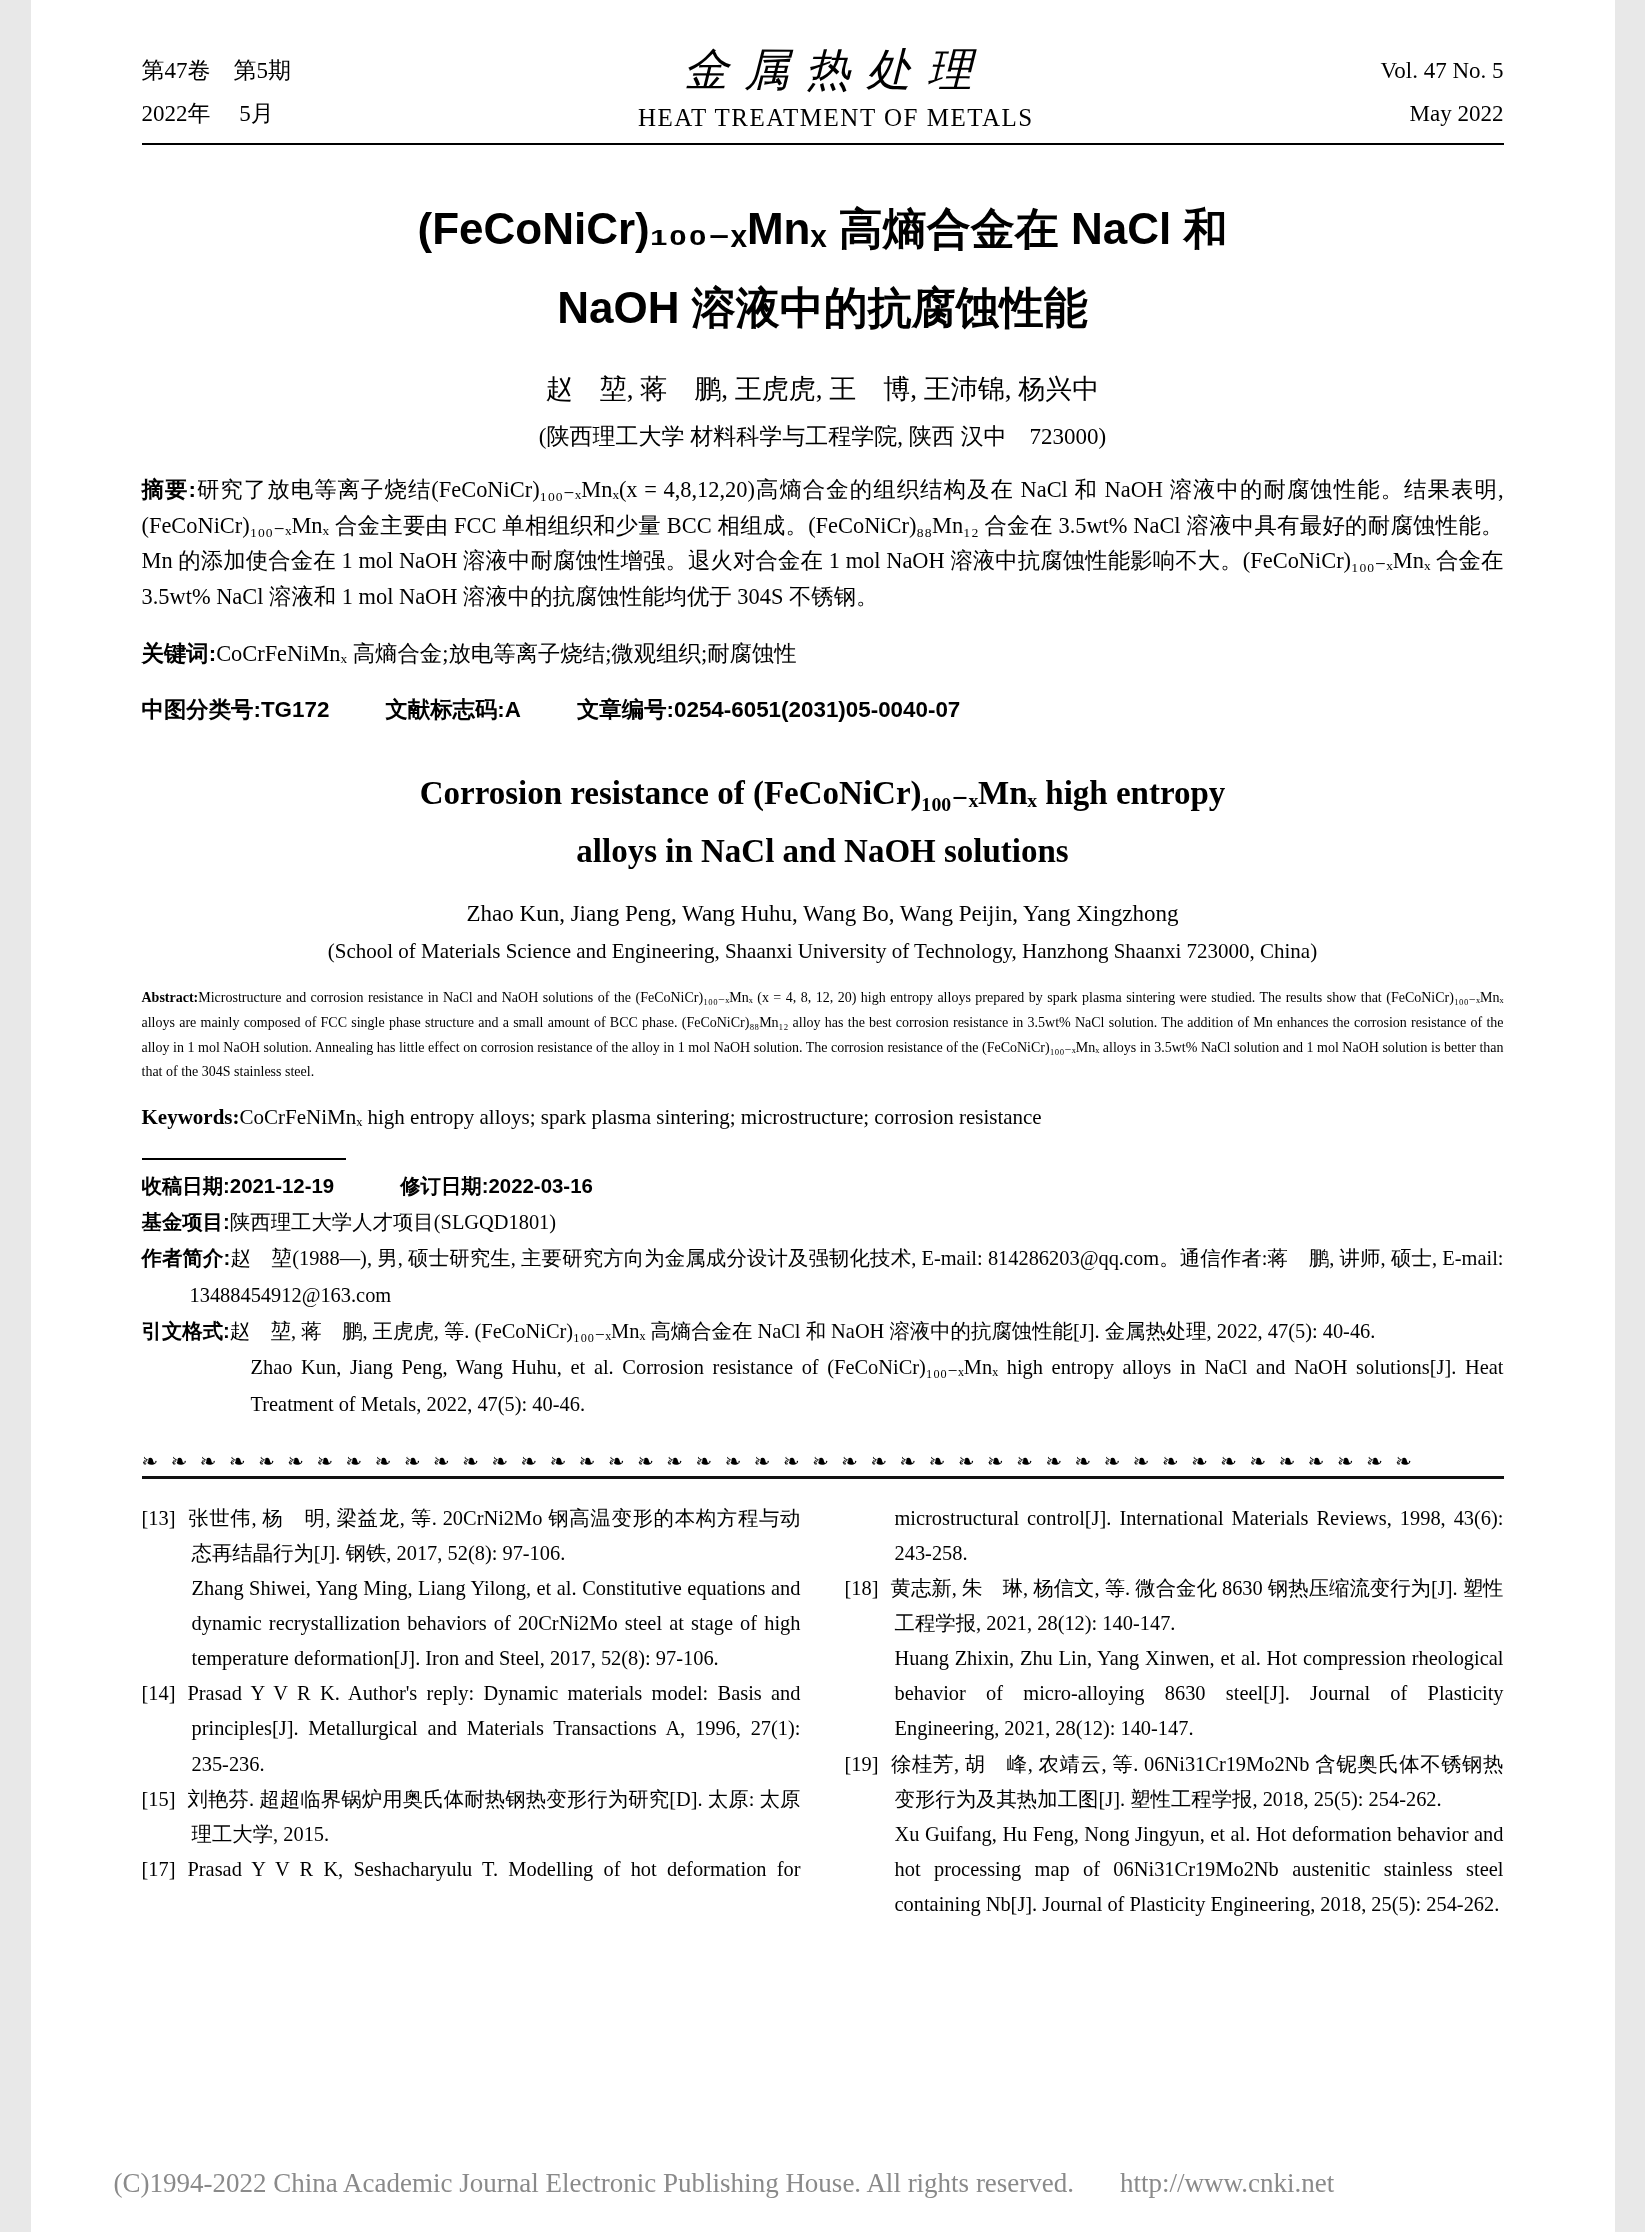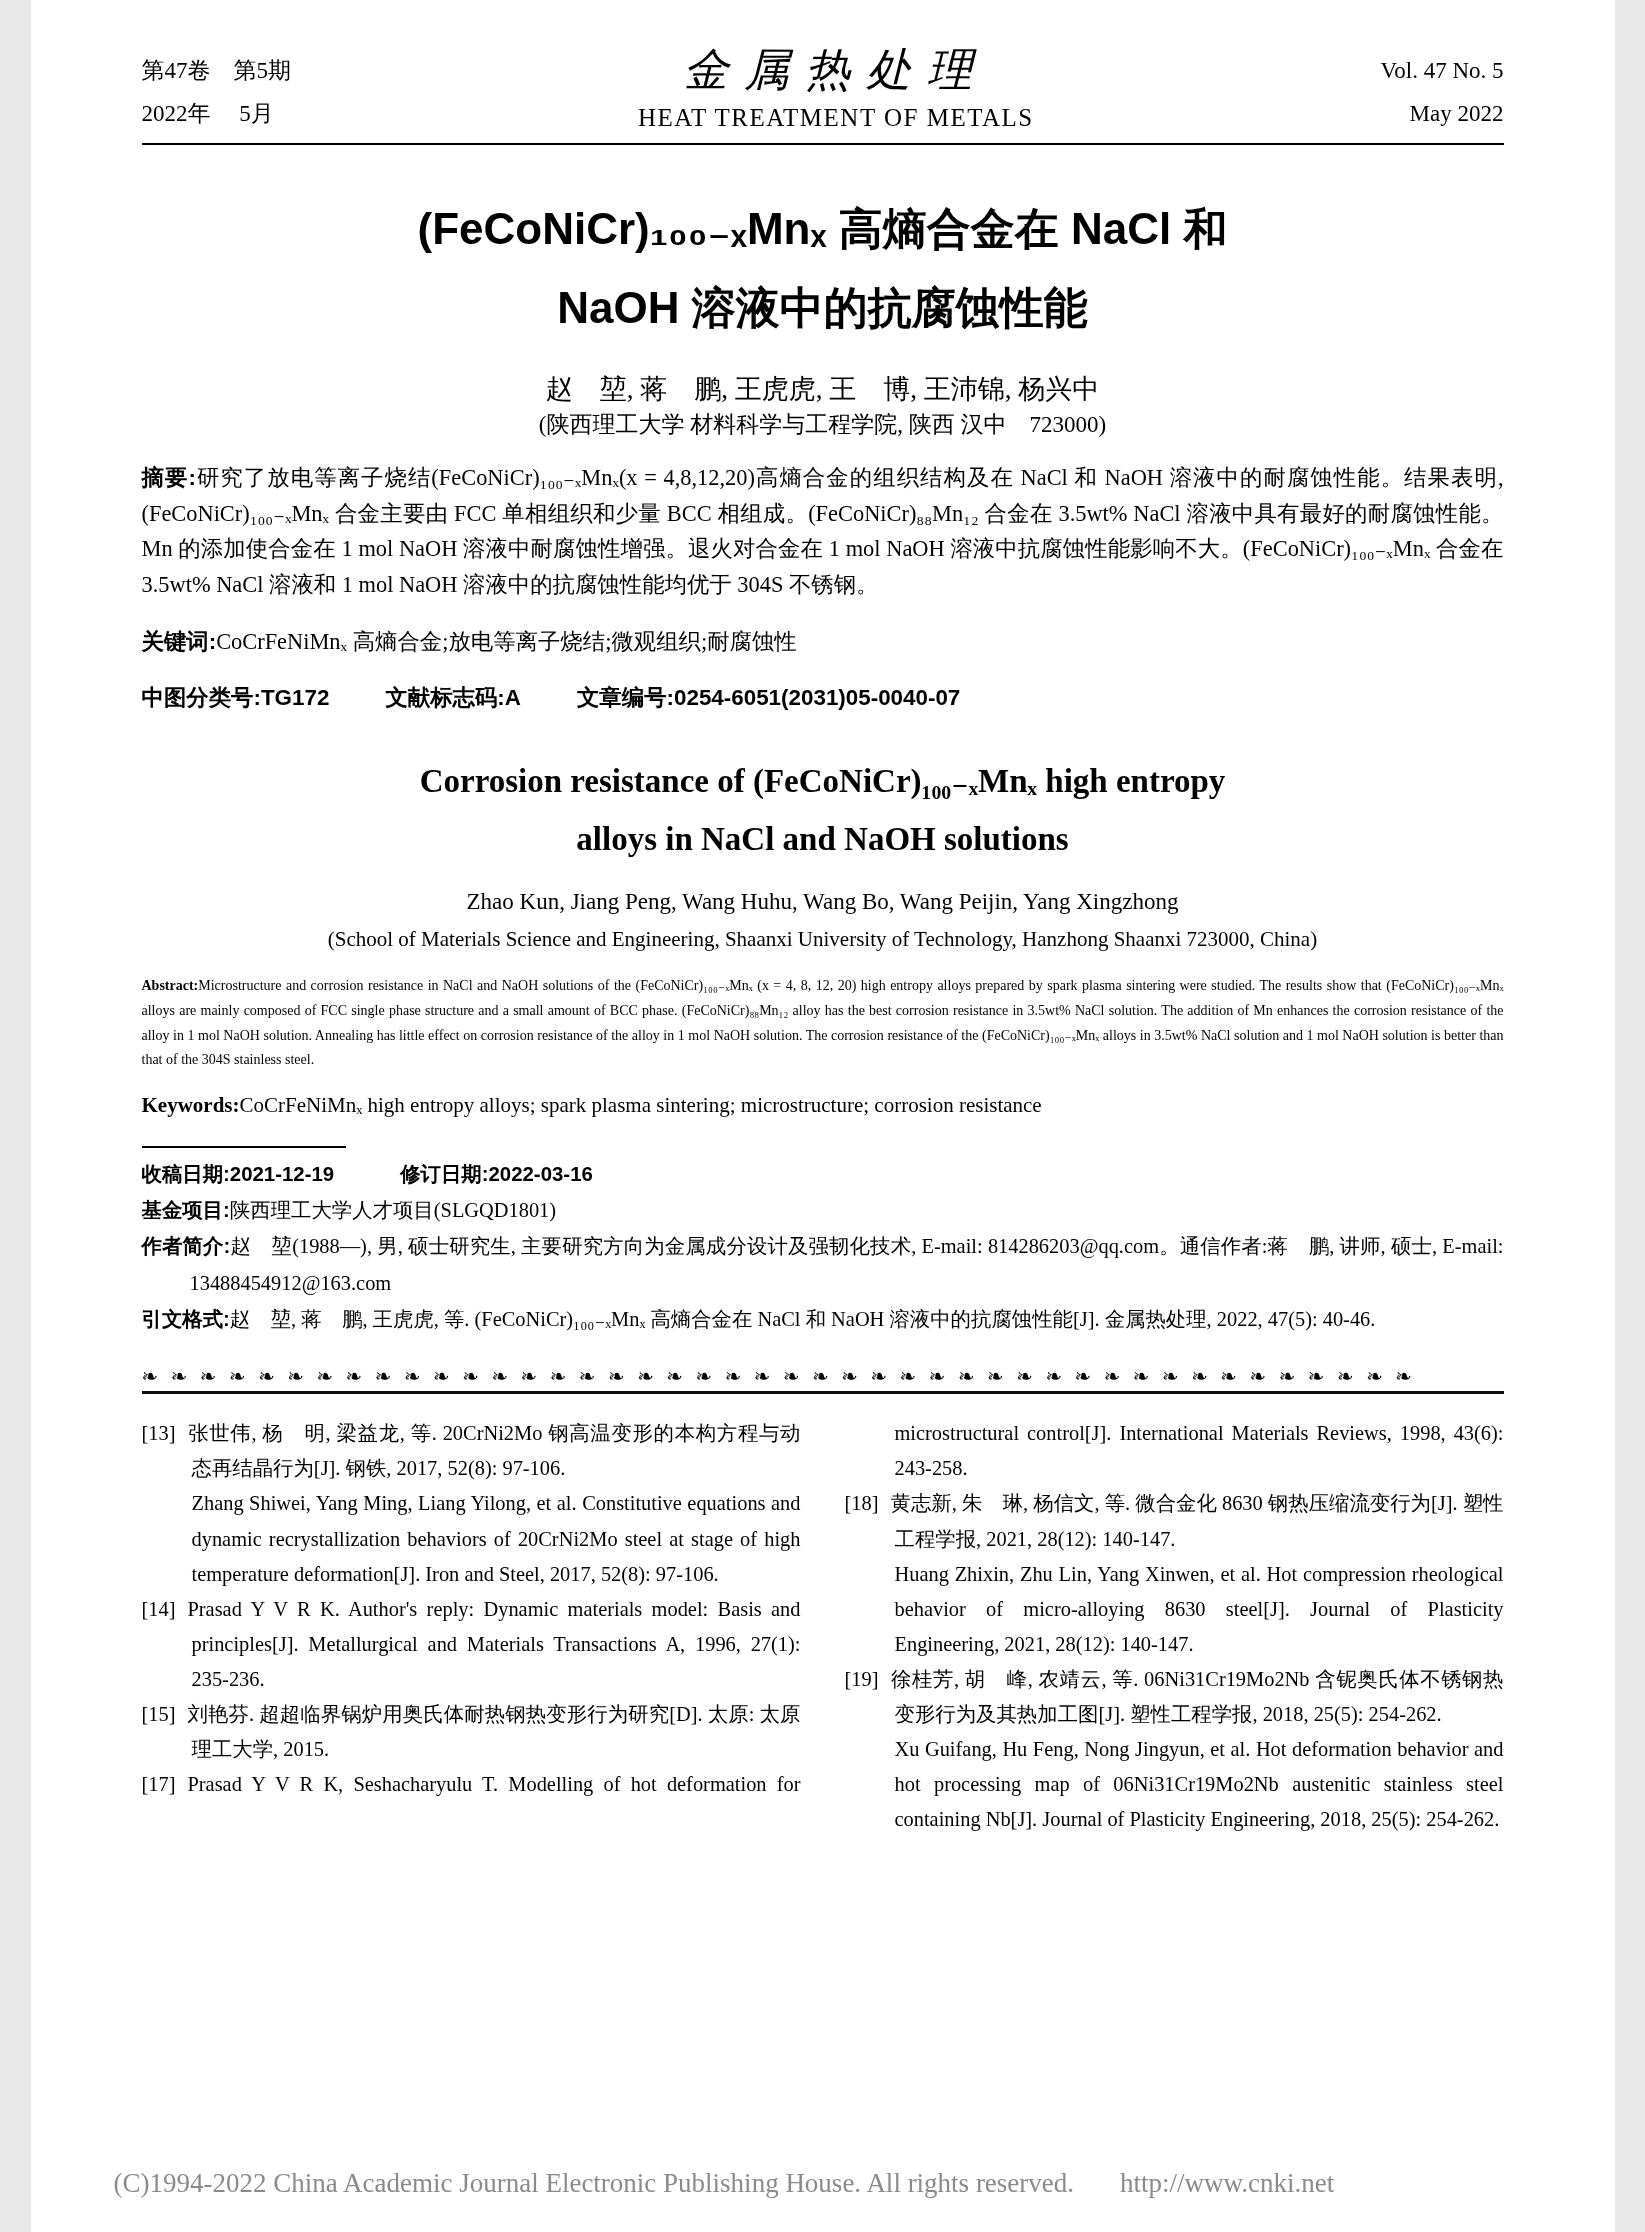--- a/index.html
+++ b/index.html
@@ -25,21 +25,21 @@
     font-family:"DejaVu Serif","Liberation Serif",serif;
   }
   .journal-en{font-size:25px;letter-spacing:1.5px;margin-top:4px;}
   .header-rule{border-bottom:2px solid #000;margin-top:8px;}
   
   .title-cn{
     margin-top:44px;text-align:center;font-weight:bold;font-size:44px;line-height:1.8;
     font-family:"Liberation Sans","DejaVu Sans",sans-serif;
   }
   .authors-cn{margin-top:24px;text-align:center;font-size:27px;}
-  .affil-cn{margin-top:2px;text-align:center;font-size:23px;}
+  .affil-cn{margin-top:14px;text-align:center;font-size:23px;}
   
   .cn-abstract{margin-top:20px;font-size:22.4px;line-height:1.58;text-align:justify;}
   .kw-cn{font-size:22.4px;line-height:1.58;text-align:justify;margin-top:2px;}
   .lbl{font-weight:bold;font-family:"Liberation Sans","DejaVu Sans",sans-serif;}
   .clc{margin-top:8px;font-size:22.4px;font-weight:bold;font-family:"Liberation Sans","DejaVu Sans",sans-serif;}
   .clc span{margin-right:56px;}
   .doi{margin-top:10px;font-size:22.4px;font-weight:bold;}
   
   .title-en{margin-top:40px;text-align:center;font-size:33px;font-weight:bold;line-height:1.75;}
   .authors-en{margin-top:20px;text-align:center;font-size:23px;}
@@ -123,20 +123,21 @@
 
   <p class="en-abstract"><span class="lbl">Abstract:</span><span>Microstructure and corrosion resistance in NaCl and NaOH solutions of the (FeCoNiCr)₁₀₀₋ₓMnₓ (x = 4, 8, 12, 20) high entropy alloys prepared by spark plasma sintering were studied. The results show that (FeCoNiCr)₁₀₀₋ₓMnₓ alloys are mainly composed of FCC single phase structure and a small amount of BCC phase. (FeCoNiCr)₈₈Mn₁₂ alloy has the best corrosion resistance in 3.5wt% NaCl solution. The addition of Mn enhances the corrosion resistance of the alloy in 1 mol NaOH solution. Annealing has little effect on corrosion resistance of the alloy in 1 mol NaOH solution. The corrosion resistance of the (FeCoNiCr)₁₀₀₋ₓMnₓ alloys in 3.5wt% NaCl solution and 1 mol NaOH solution is better than that of the 304S stainless steel.</span></p>
   <p class="en-keywords"><span class="lbl">Keywords:</span><span>CoCrFeNiMnₓ high entropy alloys; spark plasma sintering; microstructure; corrosion resistance</span></p>
 
   <div class="foot-rule"></div>
   <div class="footnotes">
     <p><span class="b gap-right">收稿日期:2021-12-19</span><span class="b">修订日期:2022-03-16</span></p>
     <p><span class="b">基金项目:</span><span>陕西理工大学人才项目(SLGQD1801)</span></p>
     <p class="hang48"><span class="b">作者简介:</span><span>赵　堃(1988—), 男, 硕士研究生, 主要研究方向为金属成分设计及强韧化技术, E-mail: 814286203@qq.com。通信作者:蒋　鹏, 讲师, 硕士, E-mail: 13488454912@163.com</span></p>
     <p class="hang110"><span class="b">引文格式:</span><span>赵　堃, 蒋　鹏, 王虎虎, 等. (FeCoNiCr)₁₀₀₋ₓMnₓ 高熵合金在 NaCl 和 NaOH 溶液中的抗腐蚀性能[J]. 金属热处理, 2022, 47(5): 40-46.</span></p>
+    <p class="cont110">Zhao Kun, Jiang Peng, Wang Huhu, et al. Corrosion resistance of (FeCoNiCr)₁₀₀₋ₓMnₓ high entropy alloys in NaCl and NaOH solutions[J]. Heat Treatment of Metals, 2022, 47(5): 40-46.</p>
   </div>
 
   <div class="ornament">❧❧❧❧❧❧❧❧❧❧❧❧❧❧❧❧❧❧❧❧❧❧❧❧❧❧❧❧❧❧❧❧❧❧❧❧❧❧❧❧❧❧❧❧</div>
 
   <div class="refs">
     <div class="ref-col">
       <div class="ref-item">
         <p class="ref-first"><span class="ref-num">[13]</span><span>张世伟, 杨　明, 梁益龙, 等. 20CrNi2Mo 钢高温变形的本构方程与动态再结晶行为[J]. 钢铁, 2017, 52(8): 97-106.</span></p>
         <p class="ref-cont">Zhang Shiwei, Yang Ming, Liang Yilong, et al. Constitutive equations and dynamic recrystallization behaviors of 20CrNi2Mo steel at stage of high temperature deformation[J]. Iron and Steel, 2017, 52(8): 97-106.</p>
       </div>

